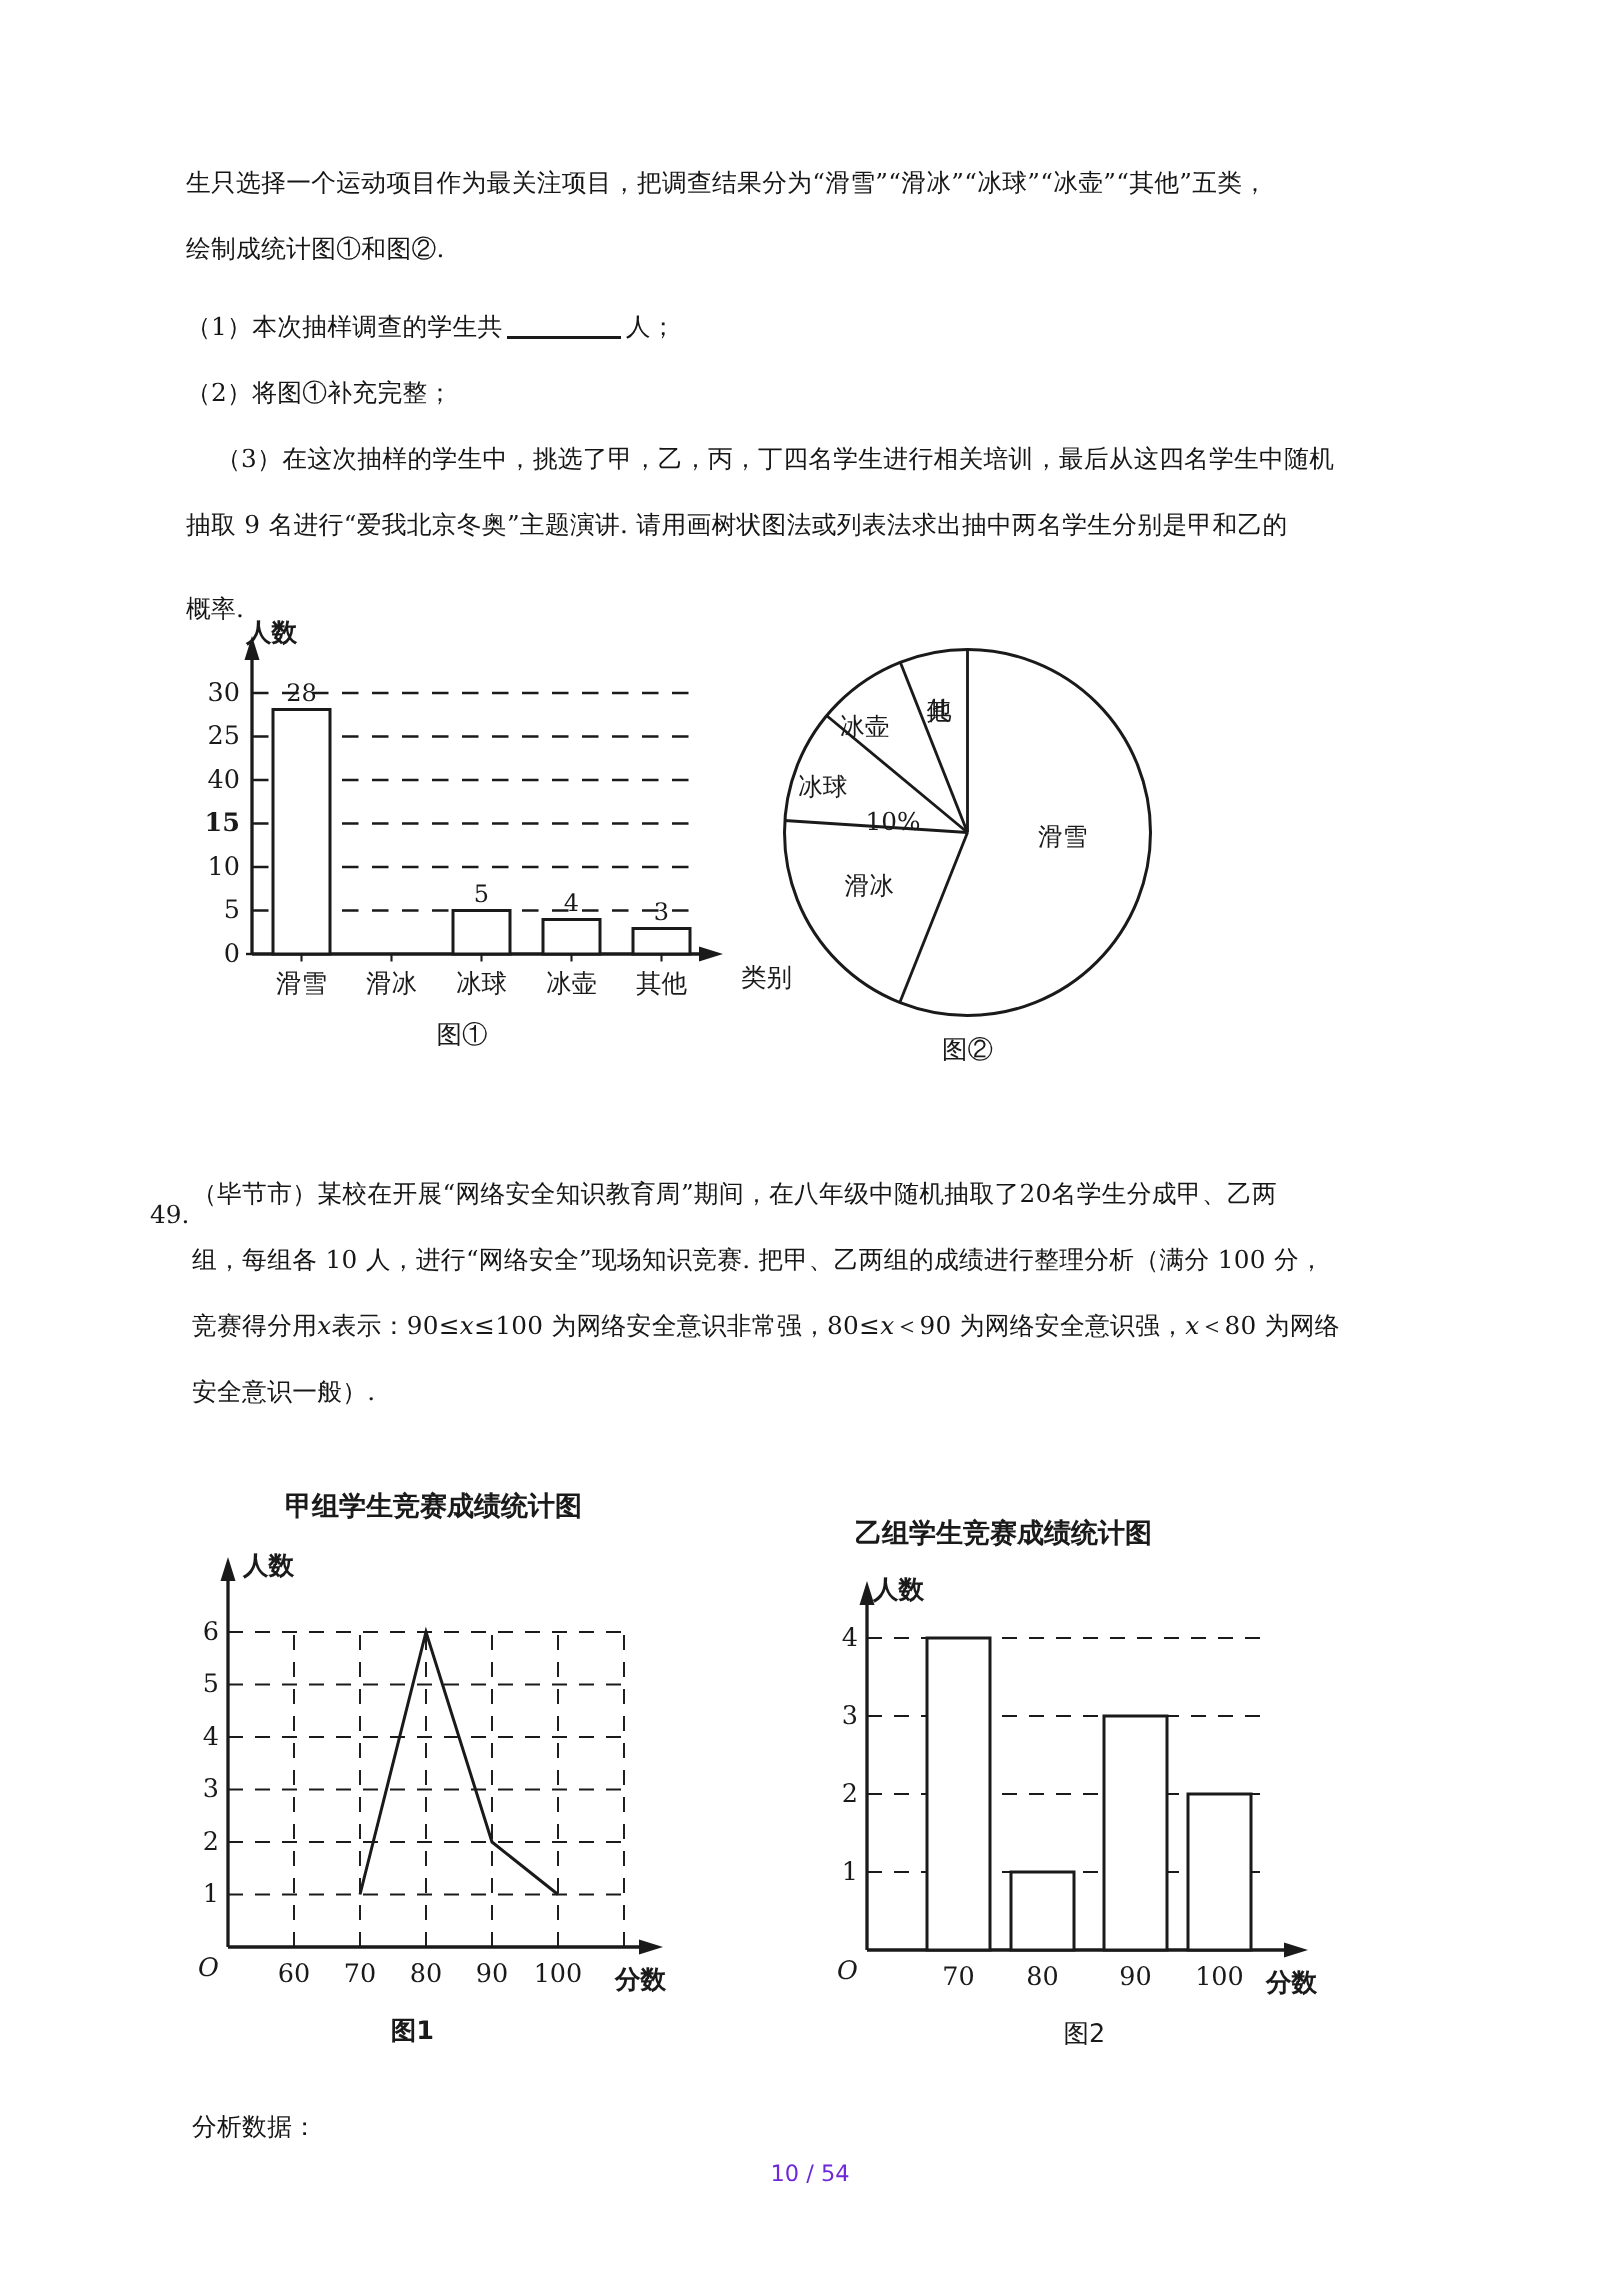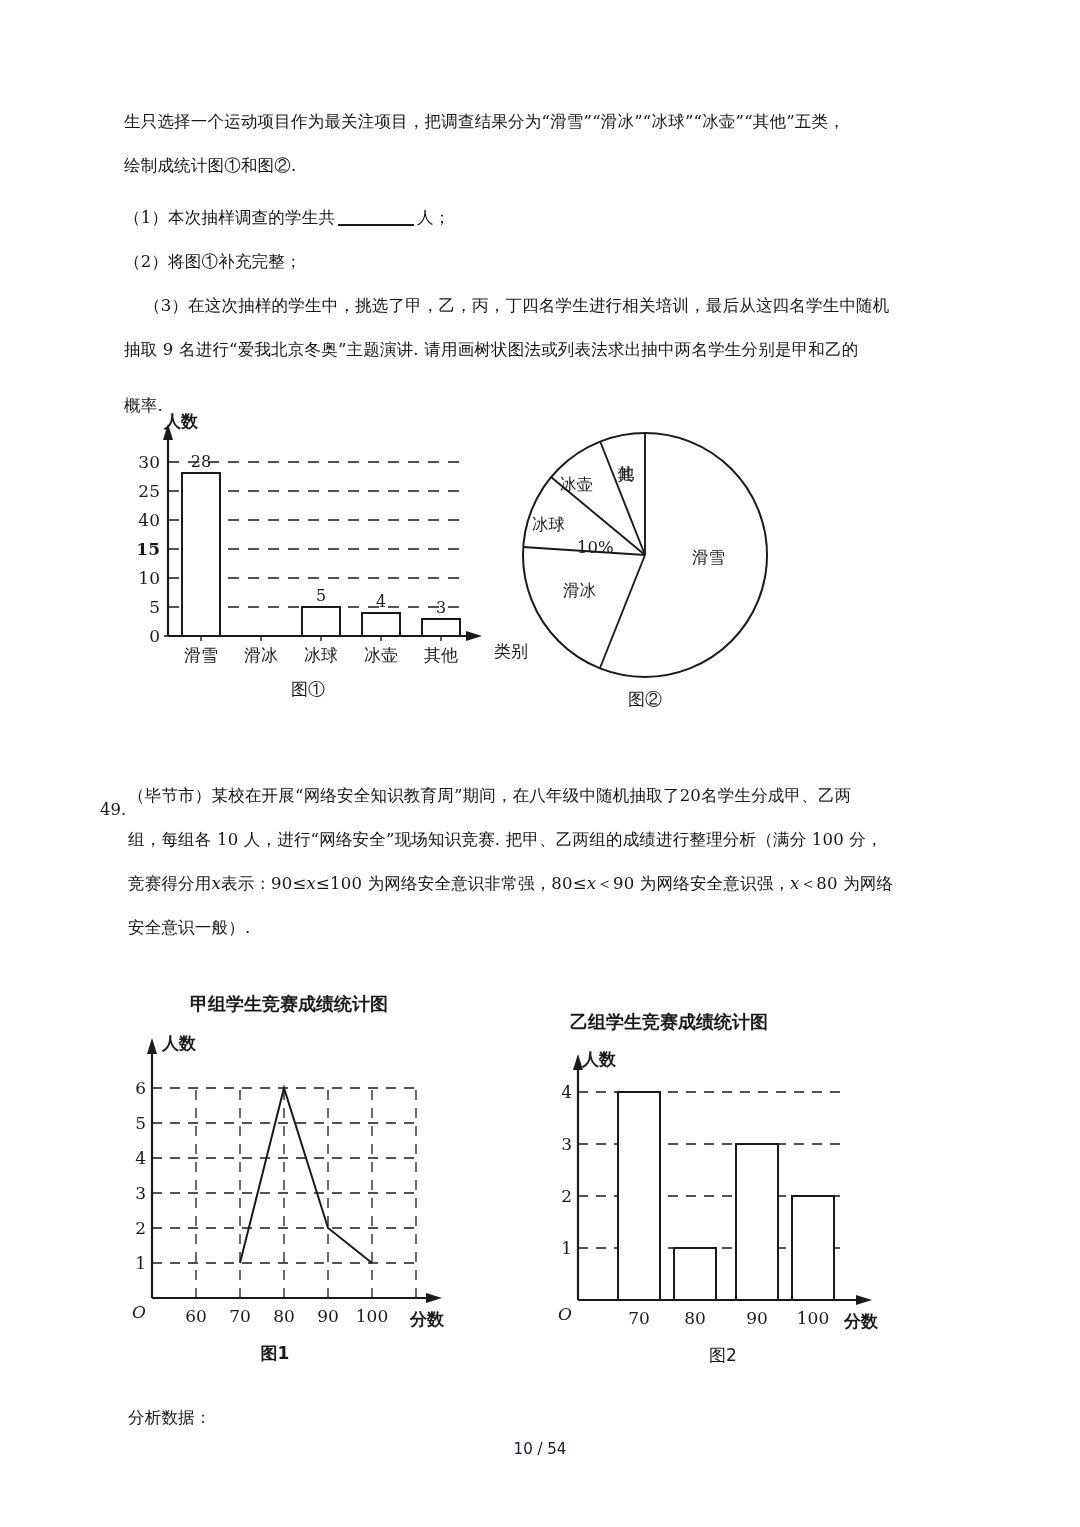--- a/index.html
+++ b/index.html
@@ -96,21 +96,21 @@
     text-orientation: upright;
     line-height: 1;
   }
 
   .footer {
     position: absolute;
     width: 100%;
     text-align: center;
     font-size: 15px;
     font-family: "DejaVu Sans", "Liberation Sans", sans-serif;
-    color: #0f172a;
+    color: #6d28d9;
   }
 
   svg { overflow: visible; }
 </style>
 </head>
 <body>
 
 <div class="page">
 
   <div class="para" style="left:124px; top:100px;">生只选择一个运动项目作为最关注项目，把调查结果分为“滑雪”“滑冰”“冰球”“冰壶”“其他”五类，</div>

